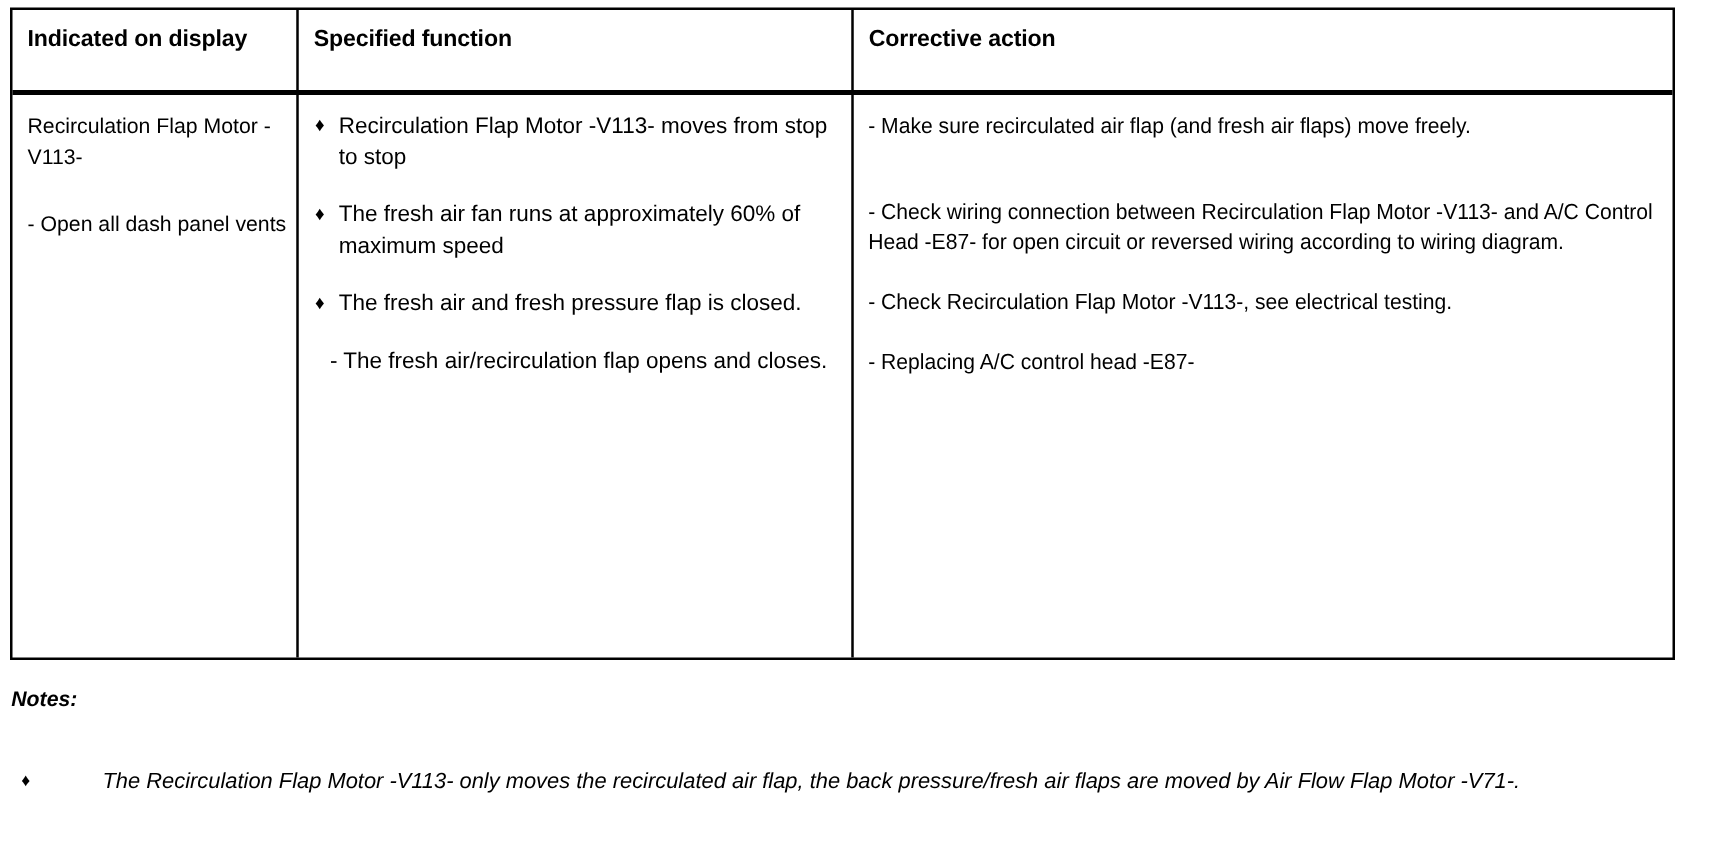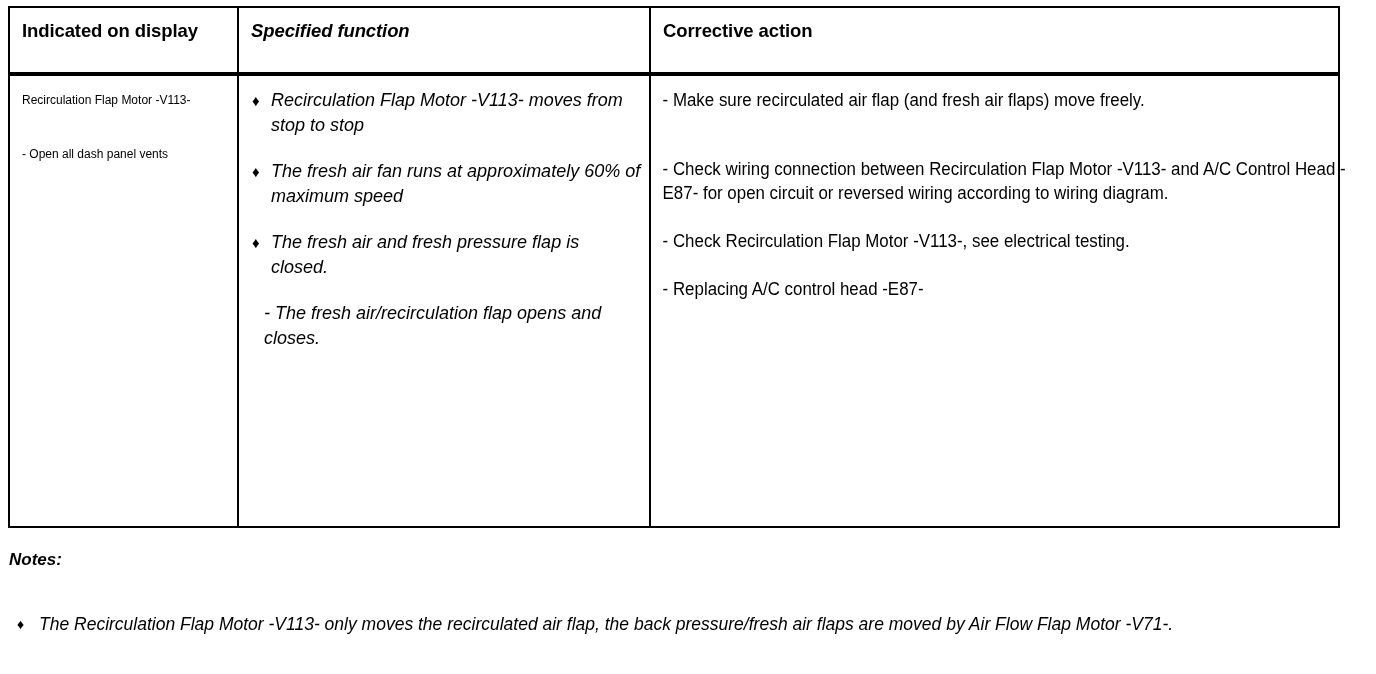--- a/index.html
+++ b/index.html
@@ -49,40 +49,40 @@
     height: 450px;
     box-sizing: border-box;
   }
 
   .cell {
     box-sizing: border-box;
     position: relative;
   }
 
   .col-1 { width: 227px; }
-  .col-2 { width: 414px; border-left: 2px solid #000; border-right: 2px solid #000; font-style: italic; }
+  .col-2 { width: 446px; border-left: 2px solid #000; border-right: 2px solid #000; }
   .col-3 { flex: 1; }
 
   .header-row .cell {
     padding: 11px 0 0 12px;
   }
   .header-row .col-2,
   .header-row .col-3 { padding-left: 12px; }
 
   .hdr-text {
     font-size: 18.5px;
     font-weight: bold;
     line-height: 23px;
     letter-spacing: -0.1px;
   }
 
   
   .c1-body {
     padding: 12px 6px 0 12px;
-    font-size: 12px;
+    font-size: 17px;
     line-height: 25px;
   }
   .c1-para {
     margin: 0;
   }
   .c1-gap {
     height: 29px;
   }
   .c1-dash {
     margin: 0;
@@ -158,20 +158,21 @@
     width: 30px;
     flex: 0 0 30px;
     font-size: 14px;
     font-style: normal;
     line-height: 26px;
     padding-left: 8px;
     box-sizing: border-box;
   }
   .note-text {
     flex: 1;
+    margin-left: 43px;
   }
 </style>
 </head>
 <body>
 
 <div class="page">
 
   <div class="diag-table">
 
     <div class="table-row header-row">

